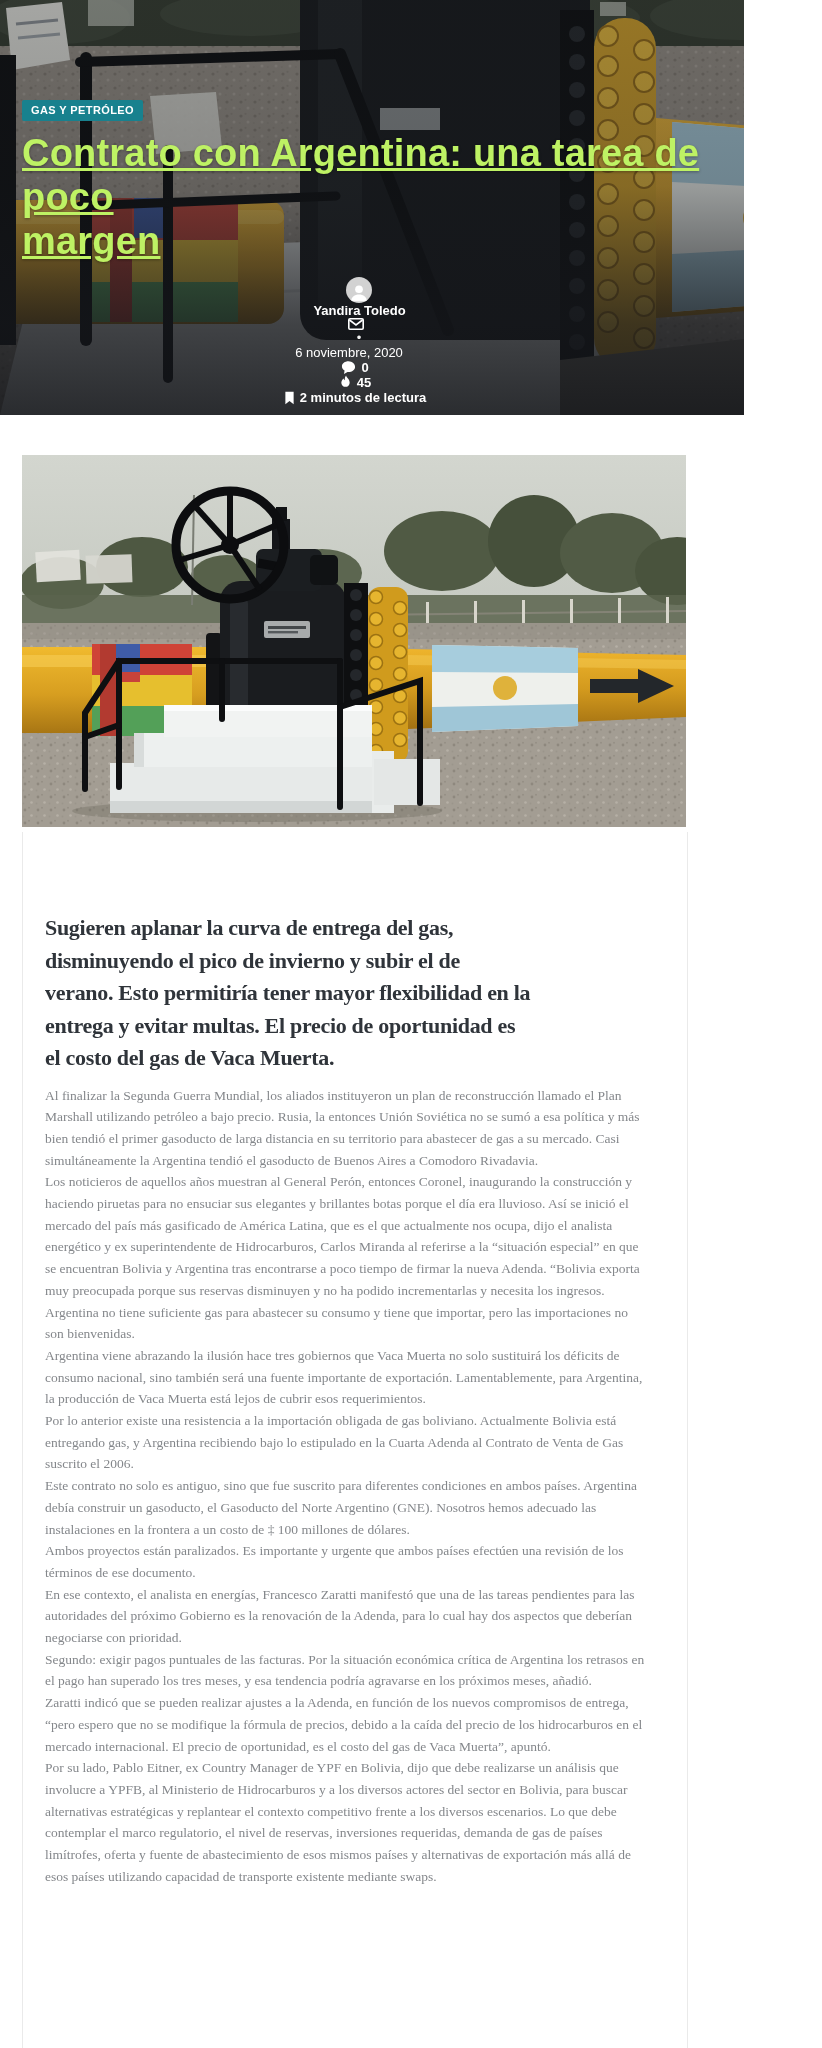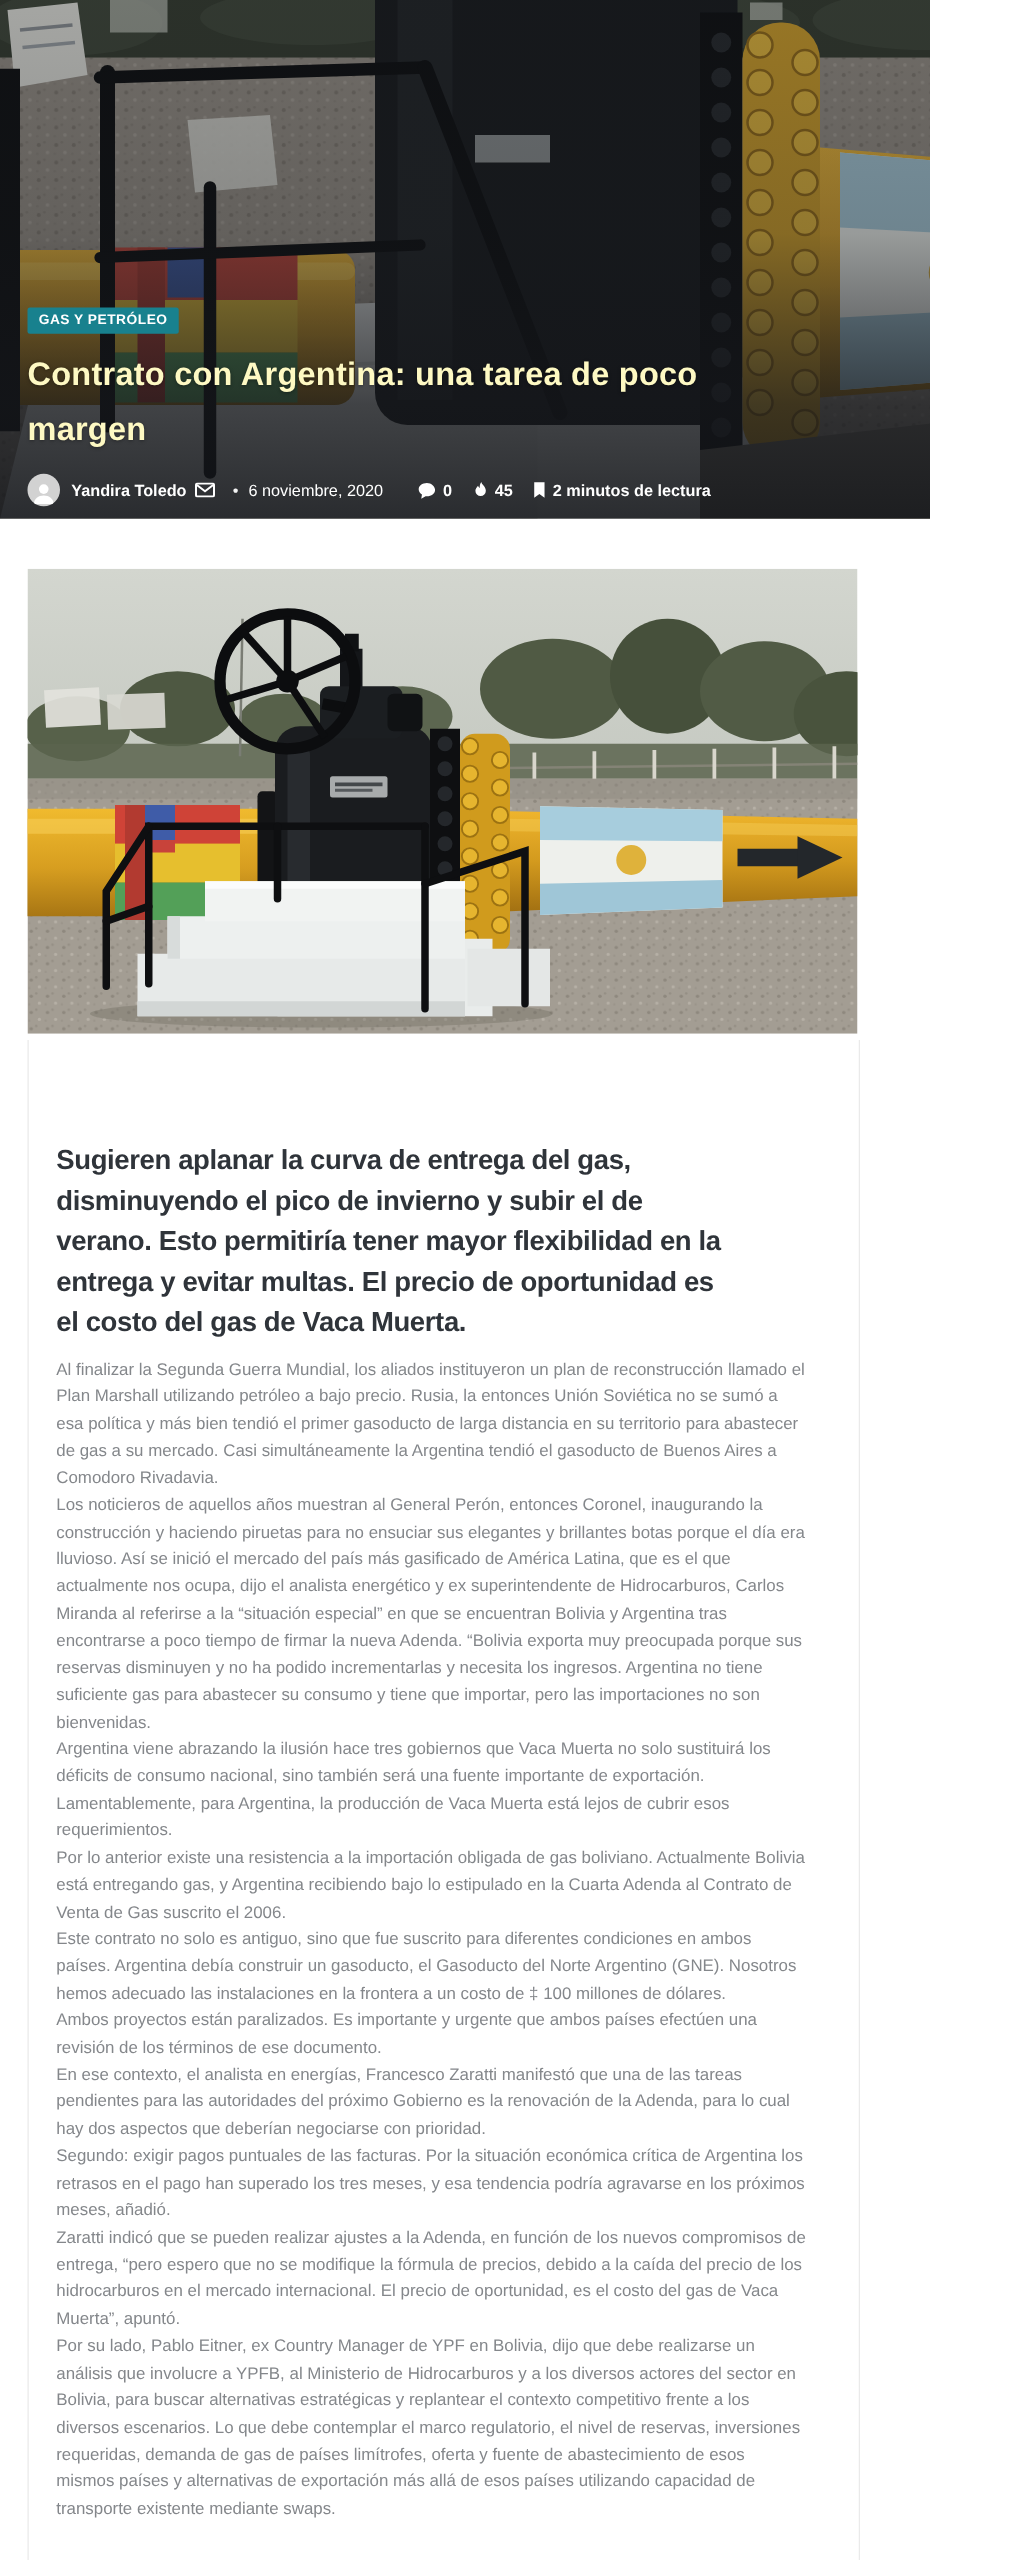--- a/index.html
+++ b/index.html
@@ -8,40 +8,40 @@
 
   
   .hero{position:relative;width:744px;height:415px;overflow:hidden;background:#6f736a;}
   .hero-art{display:block;filter:blur(.6px) saturate(.92);}
   .hero-shade{position:absolute;inset:0;
     background:linear-gradient(180deg,rgba(24,27,31,.30) 0%,rgba(24,27,31,.40) 45%,
                rgba(21,23,27,.78) 78%,rgba(17,19,23,.88) 100%);}
   .hero-content{position:absolute;left:22px;right:40px;bottom:10px;}
   .badge{display:inline-block;background:#18818e;color:#fff;font-size:11px;font-weight:700;
          letter-spacing:.4px;padding:4px 9px 5px;border-radius:2px;text-decoration:none;cursor:pointer;}
-  .hero-title{margin:10px 0 14px;font-size:26px;line-height:44px;font-weight:800;color:#fef9c3;
-              white-space:pre-line;letter-spacing:.2px;text-shadow:0 1px 3px rgba(0,0,0,.35);}
-  .meta{display:flex;align-items:center;color:#fff;font-size:13px;}
+  .hero-title{margin:10px 0 14px;font-size:38px;line-height:44px;font-weight:800;color:#bef264;
+              white-space:pre-line;letter-spacing:.2px;text-shadow:0 1px 3px rgba(0,0,0,.35);text-decoration:underline;}
+  .meta{display:flex;align-items:center;color:#fff;font-size:13px;flex-direction:column;}
   .avatar{width:26px;height:26px;border-radius:50%;background:#d2d2d2;overflow:hidden;
           display:flex;align-items:flex-end;justify-content:center;margin-right:9px;flex:none;cursor:pointer;}
   .author{font-weight:700;margin-right:7px;color:#fff;text-decoration:none;cursor:pointer;}
   .mail{display:flex;margin-right:14px;cursor:pointer;}
   .dot{margin-right:8px;opacity:.95;}
   .date{margin-right:28px;font-weight:400;}
   .stat{display:flex;align-items:center;gap:5px;margin-right:16px;font-weight:600;}
   .stat svg{display:block;}
 
   
   .featured{margin:40px 0 0 22px;width:664px;height:372px;display:block;}
   .featured svg{display:block;}
 
   
   .card{box-sizing:border-box;margin:5px 0 0 22px;width:666px;height:1216px;overflow:hidden;
         border-left:1px solid #eaeaea;border-right:1px solid #eaeaea;background:#fff;
-        padding:80px 42px 40px 22px;}
+        padding:80px 42px 40px 22px;font-family:Liberation Serif, serif;}
   .intro{margin:0 0 10px;width:640px;font-size:22px;line-height:32.5px;letter-spacing:-.3px;
          color:#2f343a;font-weight:700;white-space:pre-line;}
   .content{width:600px;font-size:13.5px;line-height:21.7px;color:#84878b;}
   .content p{margin:0;}
 </style>
 </head>
 <body>
 
 <div class="page">
 

